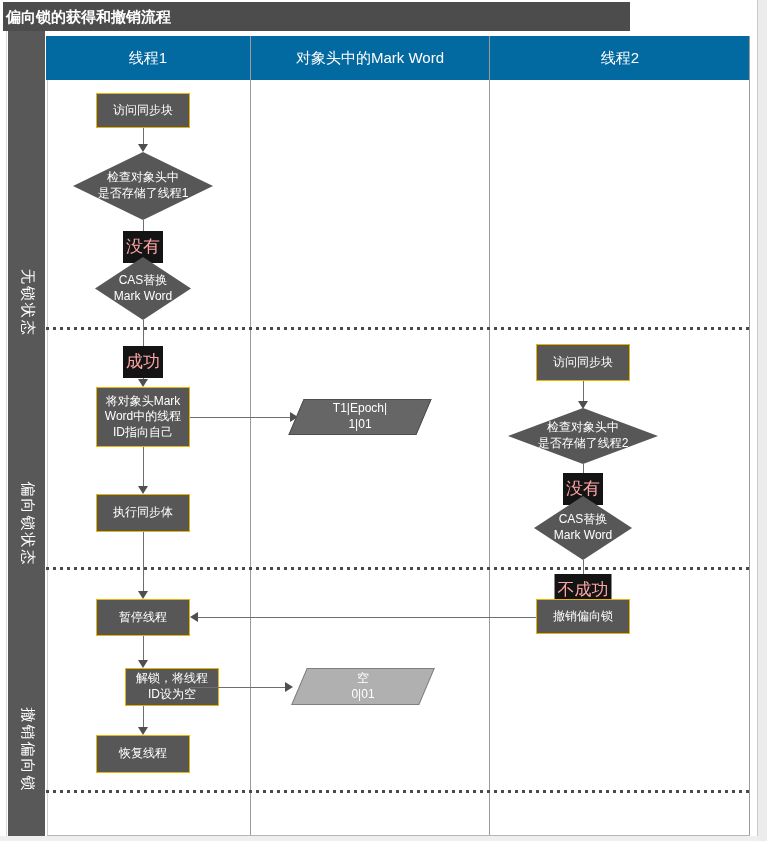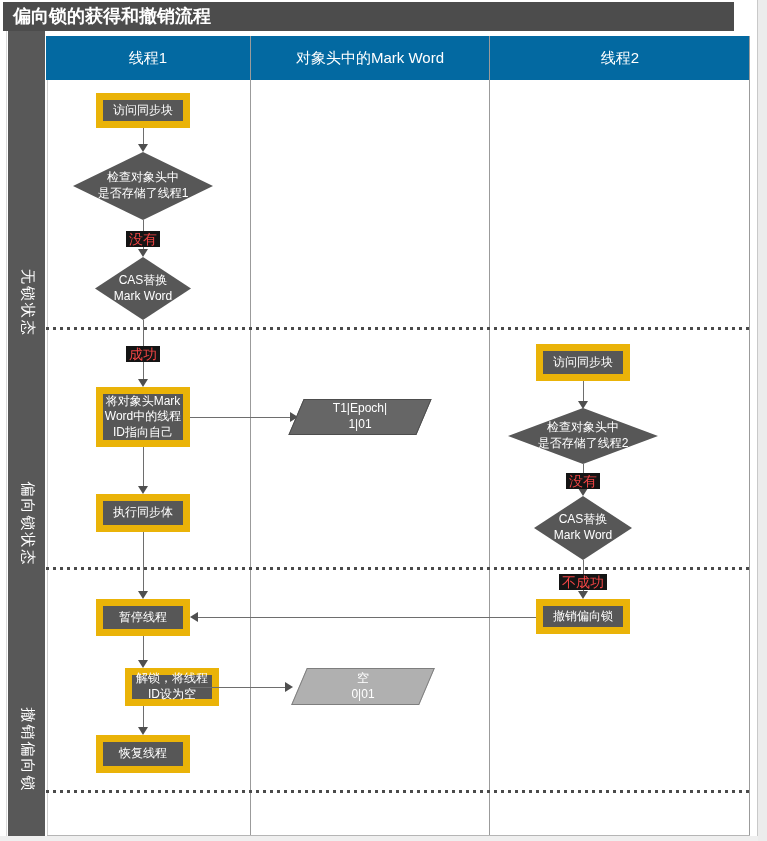--- a/index.html
+++ b/index.html
@@ -1,39 +1,39 @@
 <!DOCTYPE html>
 <html><head>
 <meta charset="utf-8">
 <style>
   html,body{margin:0;padding:0;background:#fff;}
   .page{position:relative;width:767px;height:841px;background:#ffffff;overflow:hidden;
         font-family:"Liberation Sans","DejaVu Sans",sans-serif;}
-  .titlebar{position:absolute;left:3px;top:2px;width:731px;height:29px;background:#4c4c4c;
-            color:#fff;font-size:18px;font-weight:bold;line-height:29px;padding-left:10px;
+  .titlebar{position:absolute;left:3px;top:2px;width:627px;height:29px;background:#4c4c4c;
+            color:#fff;font-size:15px;font-weight:bold;line-height:29px;padding-left:3px;
             box-sizing:border-box;white-space:nowrap;}
   .page-edge-l{position:absolute;left:6px;top:31px;width:1px;height:805px;background:#dadada;}
   .sidebar{position:absolute;left:8px;top:31px;width:37px;height:805px;background:#585858;}
   .lane-label{position:absolute;color:#fff;font-size:15px;letter-spacing:2px;white-space:nowrap;
               transform:translate(-50%,-50%) rotate(90deg);}
   .hcell{position:absolute;top:36px;height:44px;background:#0369a1;color:#fff;font-size:15px;
          display:flex;align-items:center;justify-content:center;}
   .gridv{position:absolute;width:1px;background:#9b9b9b;}
   .gridl{position:absolute;width:1px;background:#cfcfcf;}
   .gridb{position:absolute;height:1px;background:#b5b5b5;}
   .dotline{position:absolute;left:46px;width:704px;height:3px;
            background:repeating-linear-gradient(to right,#4a4a4a 0 3px,transparent 3px 7px);}
-  .box{position:absolute;background:#575757;border:7px solid #eab308;color:#fff;font-size:12px;
+  .box{position:absolute;background:#575757;border:1px solid #eab308;color:#fff;font-size:12px;
        line-height:1.3;display:flex;align-items:center;justify-content:center;text-align:center;
        box-sizing:border-box;white-space:pre-line;}
   .diamond{position:absolute;background:#575757;color:#fff;font-size:12px;line-height:1.3;
            display:flex;align-items:center;justify-content:center;text-align:center;
            clip-path:polygon(50% 0,100% 50%,50% 100%,0 50%);white-space:pre-line;}
-  .tag{position:absolute;background:#141414;color:#ef4444;font-size:14px;line-height:16px;
-       padding:0 3px;transform:translateX(-50%);white-space:nowrap;}
+  .tag{position:absolute;background:#141414;color:#fca5a5;font-size:17px;line-height:16px;
+       padding:8px 3px;transform:translateX(-50%);white-space:nowrap;}
   .para{position:absolute;}
   .para .pshape{position:absolute;left:9px;right:9px;top:0;bottom:0;transform:skewX(-23deg);
                 box-sizing:border-box;}
   .para.dark .pshape{background:#666666;border:1px solid #4d4d4d;}
   .para.light .pshape{background:#b0b0b0;border:1px solid #7e7e7e;}
   .para .ptext{position:absolute;inset:0;display:flex;align-items:center;justify-content:center;
                text-align:center;color:#fff;font-size:12px;line-height:1.3;white-space:pre-line;}
   .vline{position:absolute;width:1px;background:#6e6e6e;}
   .hline{position:absolute;height:1px;background:#6e6e6e;}
   .arr-d{position:absolute;width:0;height:0;border-left:5px solid transparent;

